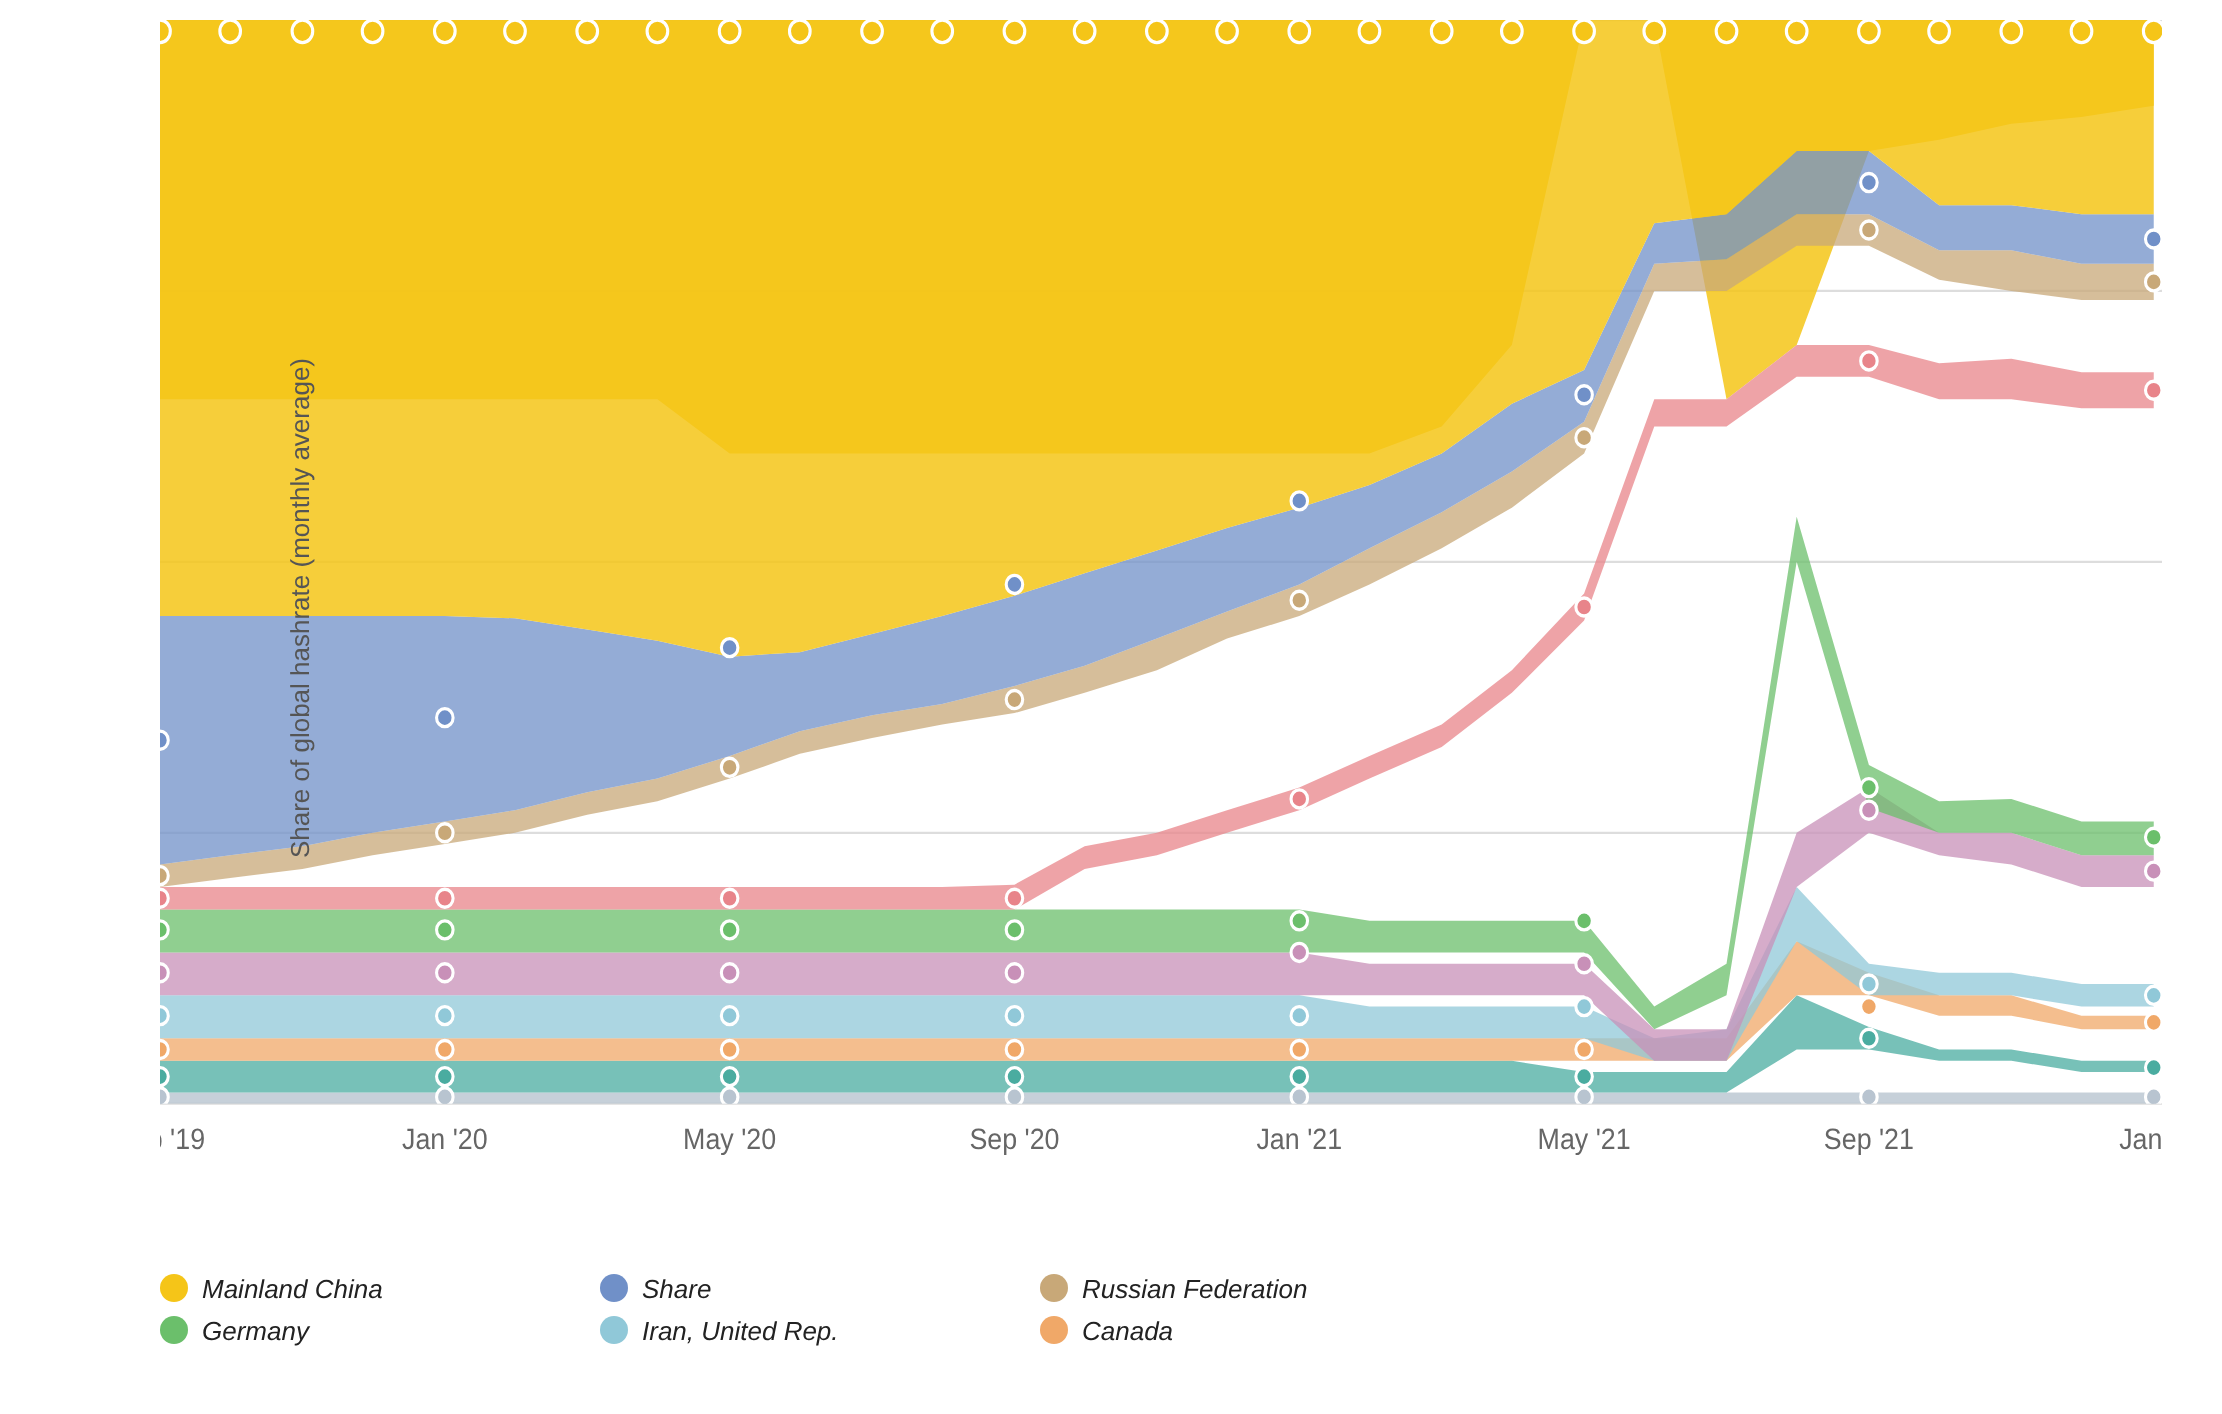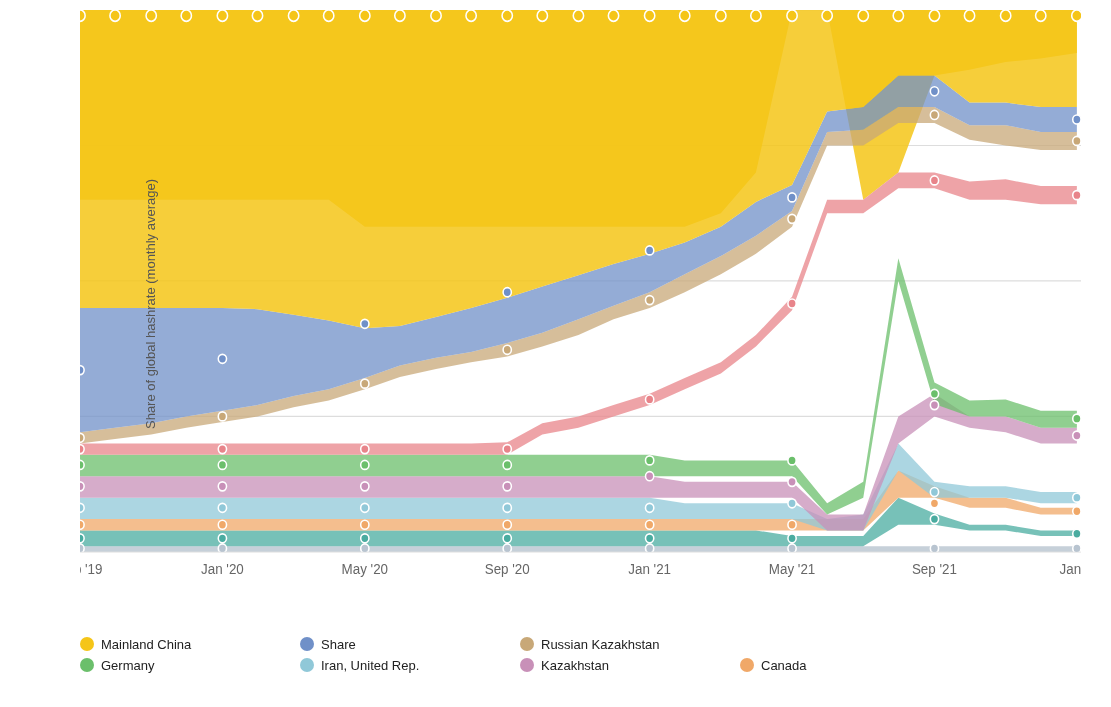--- a/index.html
+++ b/index.html
@@ -50,20 +50,21 @@
       flex-direction: row;
       gap: 0;
     }
     .legend-item {
       display: flex;
       align-items: center;
       gap: 7px;
       min-width: 220px;
       font-size: 13px;
       color: #222;
+      font-style: italic;
     }
     .legend-dot {
       width: 14px;
       height: 14px;
       border-radius: 50%;
       flex-shrink: 0;
     }
   </style>
 </head>
 <body>
@@ -298,35 +299,31 @@
       <div class="legend-item">
         <div class="legend-dot" style="background:#F5C518;"></div>
         <span>Mainland China</span>
       </div>
       <div class="legend-item">
         <div class="legend-dot" style="background:#7090C8;"></div>
         <span>Share</span>
       </div>
       <div class="legend-item">
         <div class="legend-dot" style="background:#C8A878;"></div>
-        <span>Russian Kazakhstan</span>
+        <span>Russian Federation</span>
       </div>
     </div>
     <div class="legend-row">
       <div class="legend-item">
         <div class="legend-dot" style="background:#6BBF6B;"></div>
         <span>Germany</span>
       </div>
       <div class="legend-item">
         <div class="legend-dot" style="background:#90C8D8;"></div>
         <span>Iran, United Rep.</span>
-      </div>
-      <div class="legend-item">
-        <div class="legend-dot" style="background:#C890B8;"></div>
-        <span>Kazakhstan</span>
       </div>
       <div class="legend-item">
         <div class="legend-dot" style="background:#F0A868;"></div>
         <span>Canada</span>
       </div>
     </div>
   </div>
 </div>
 
 </body></html>

